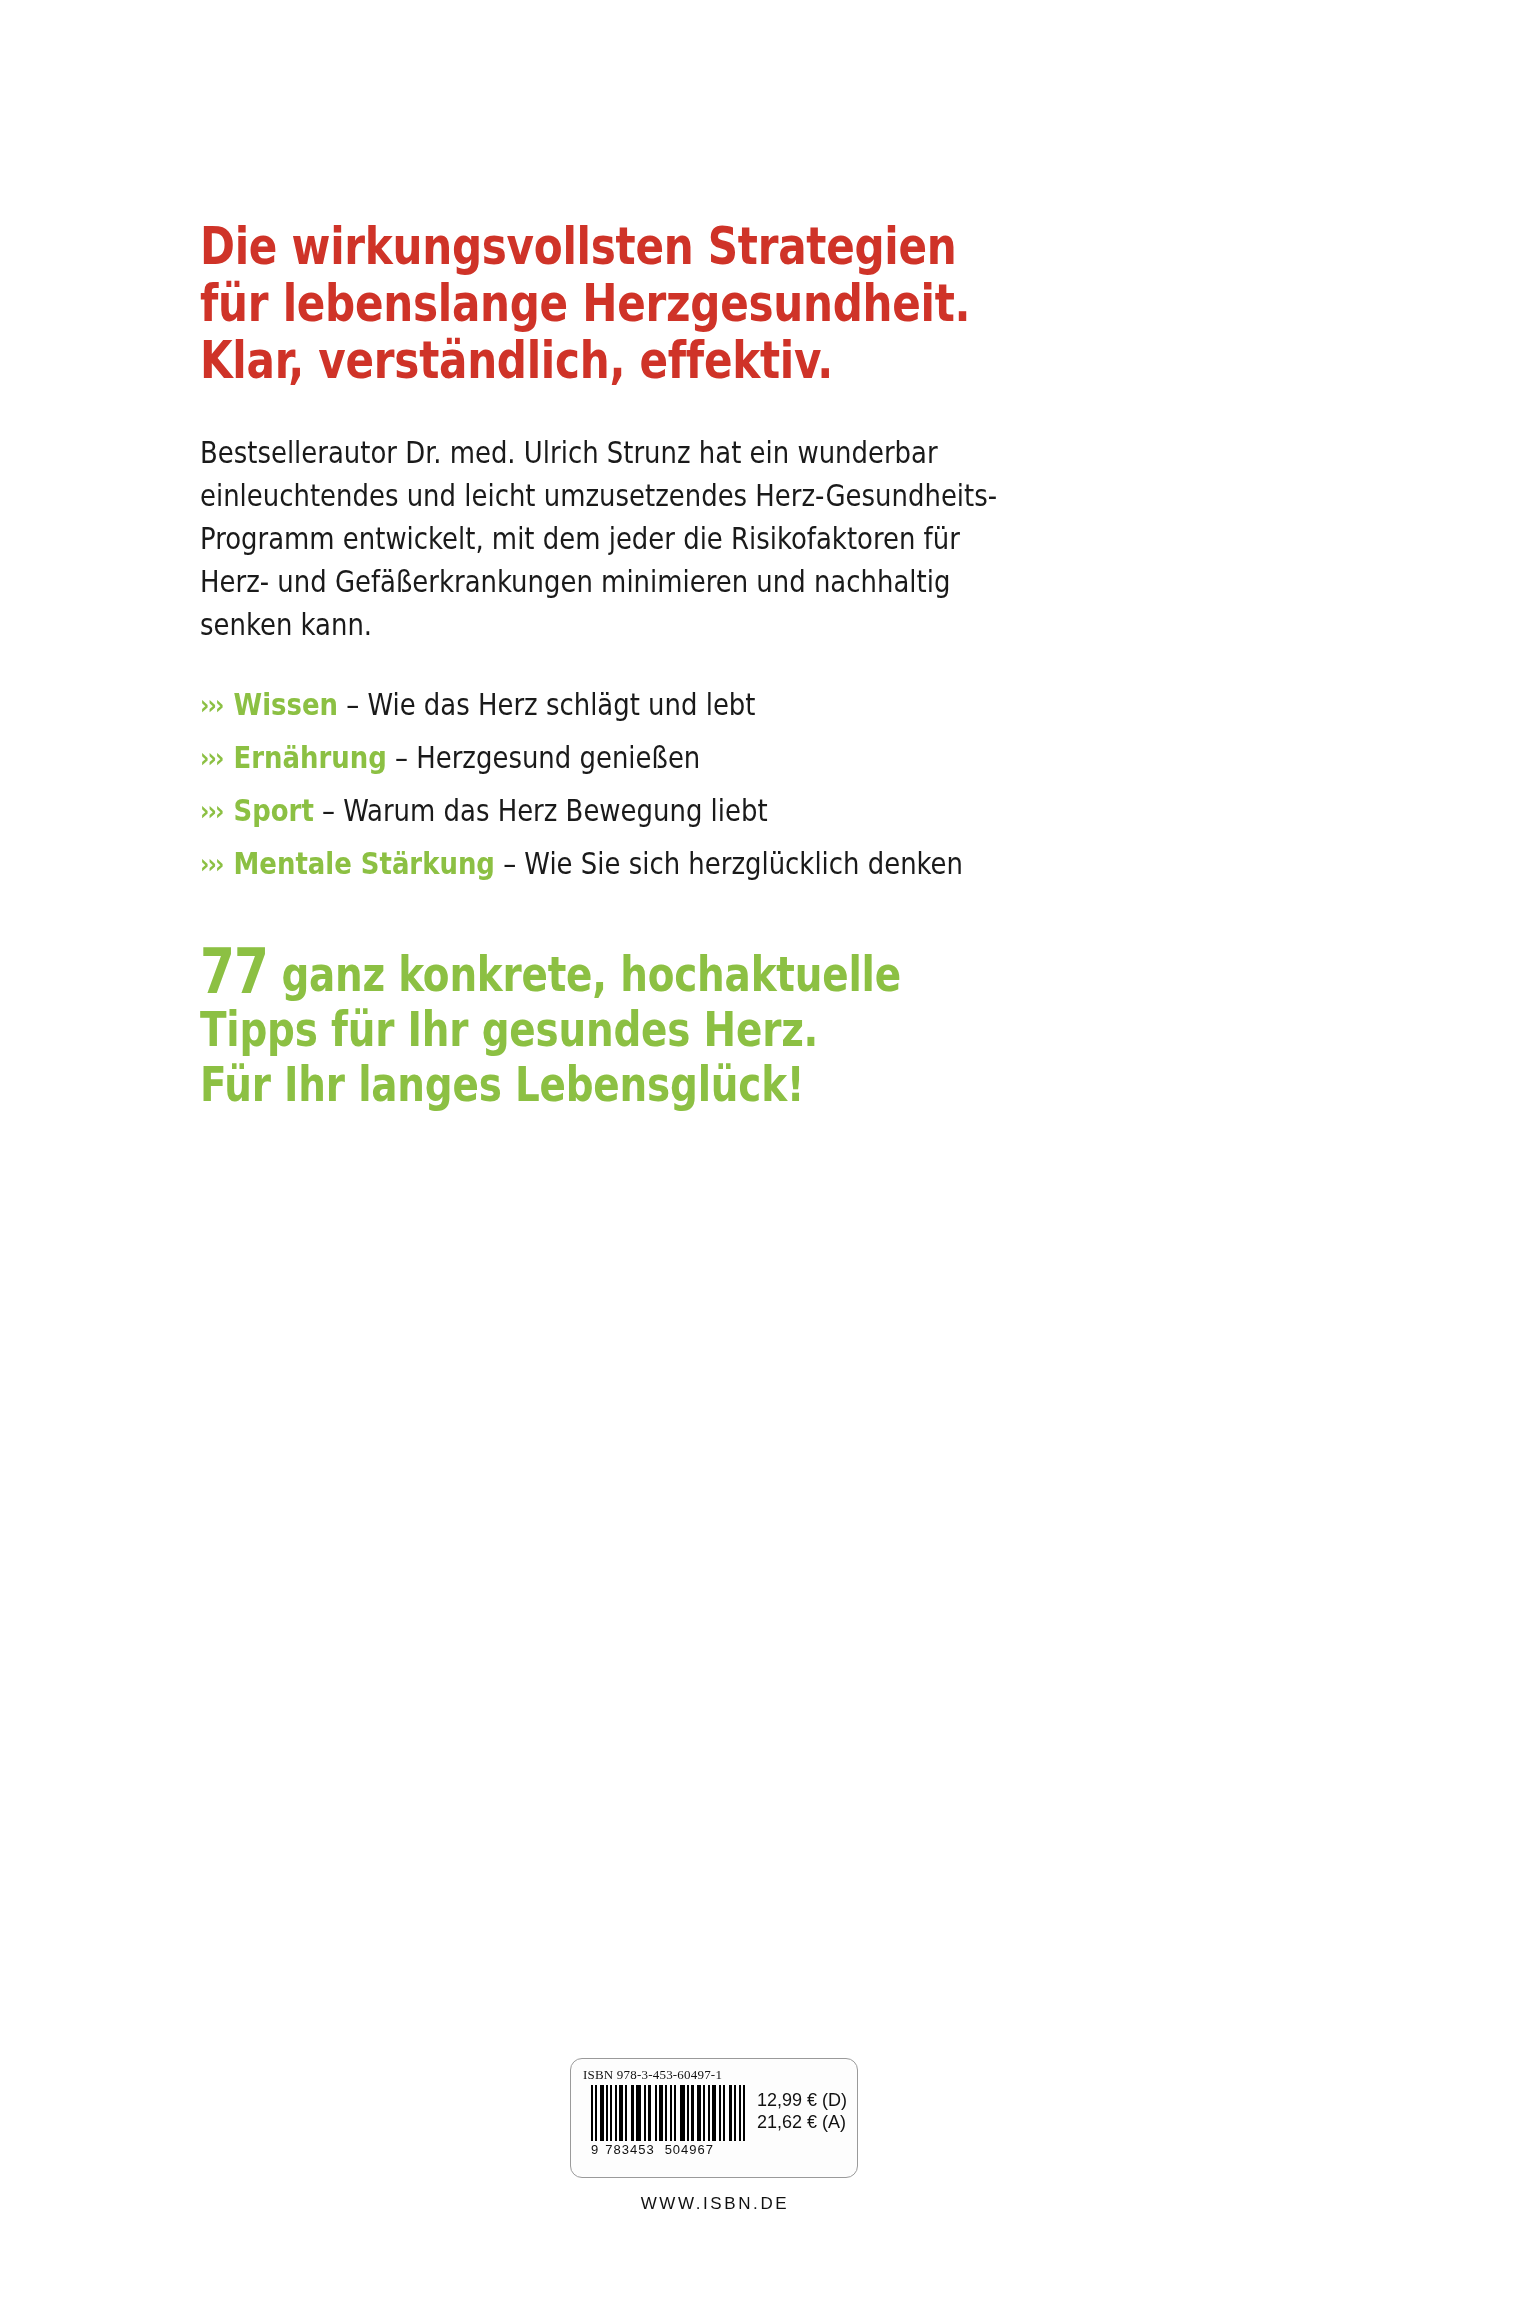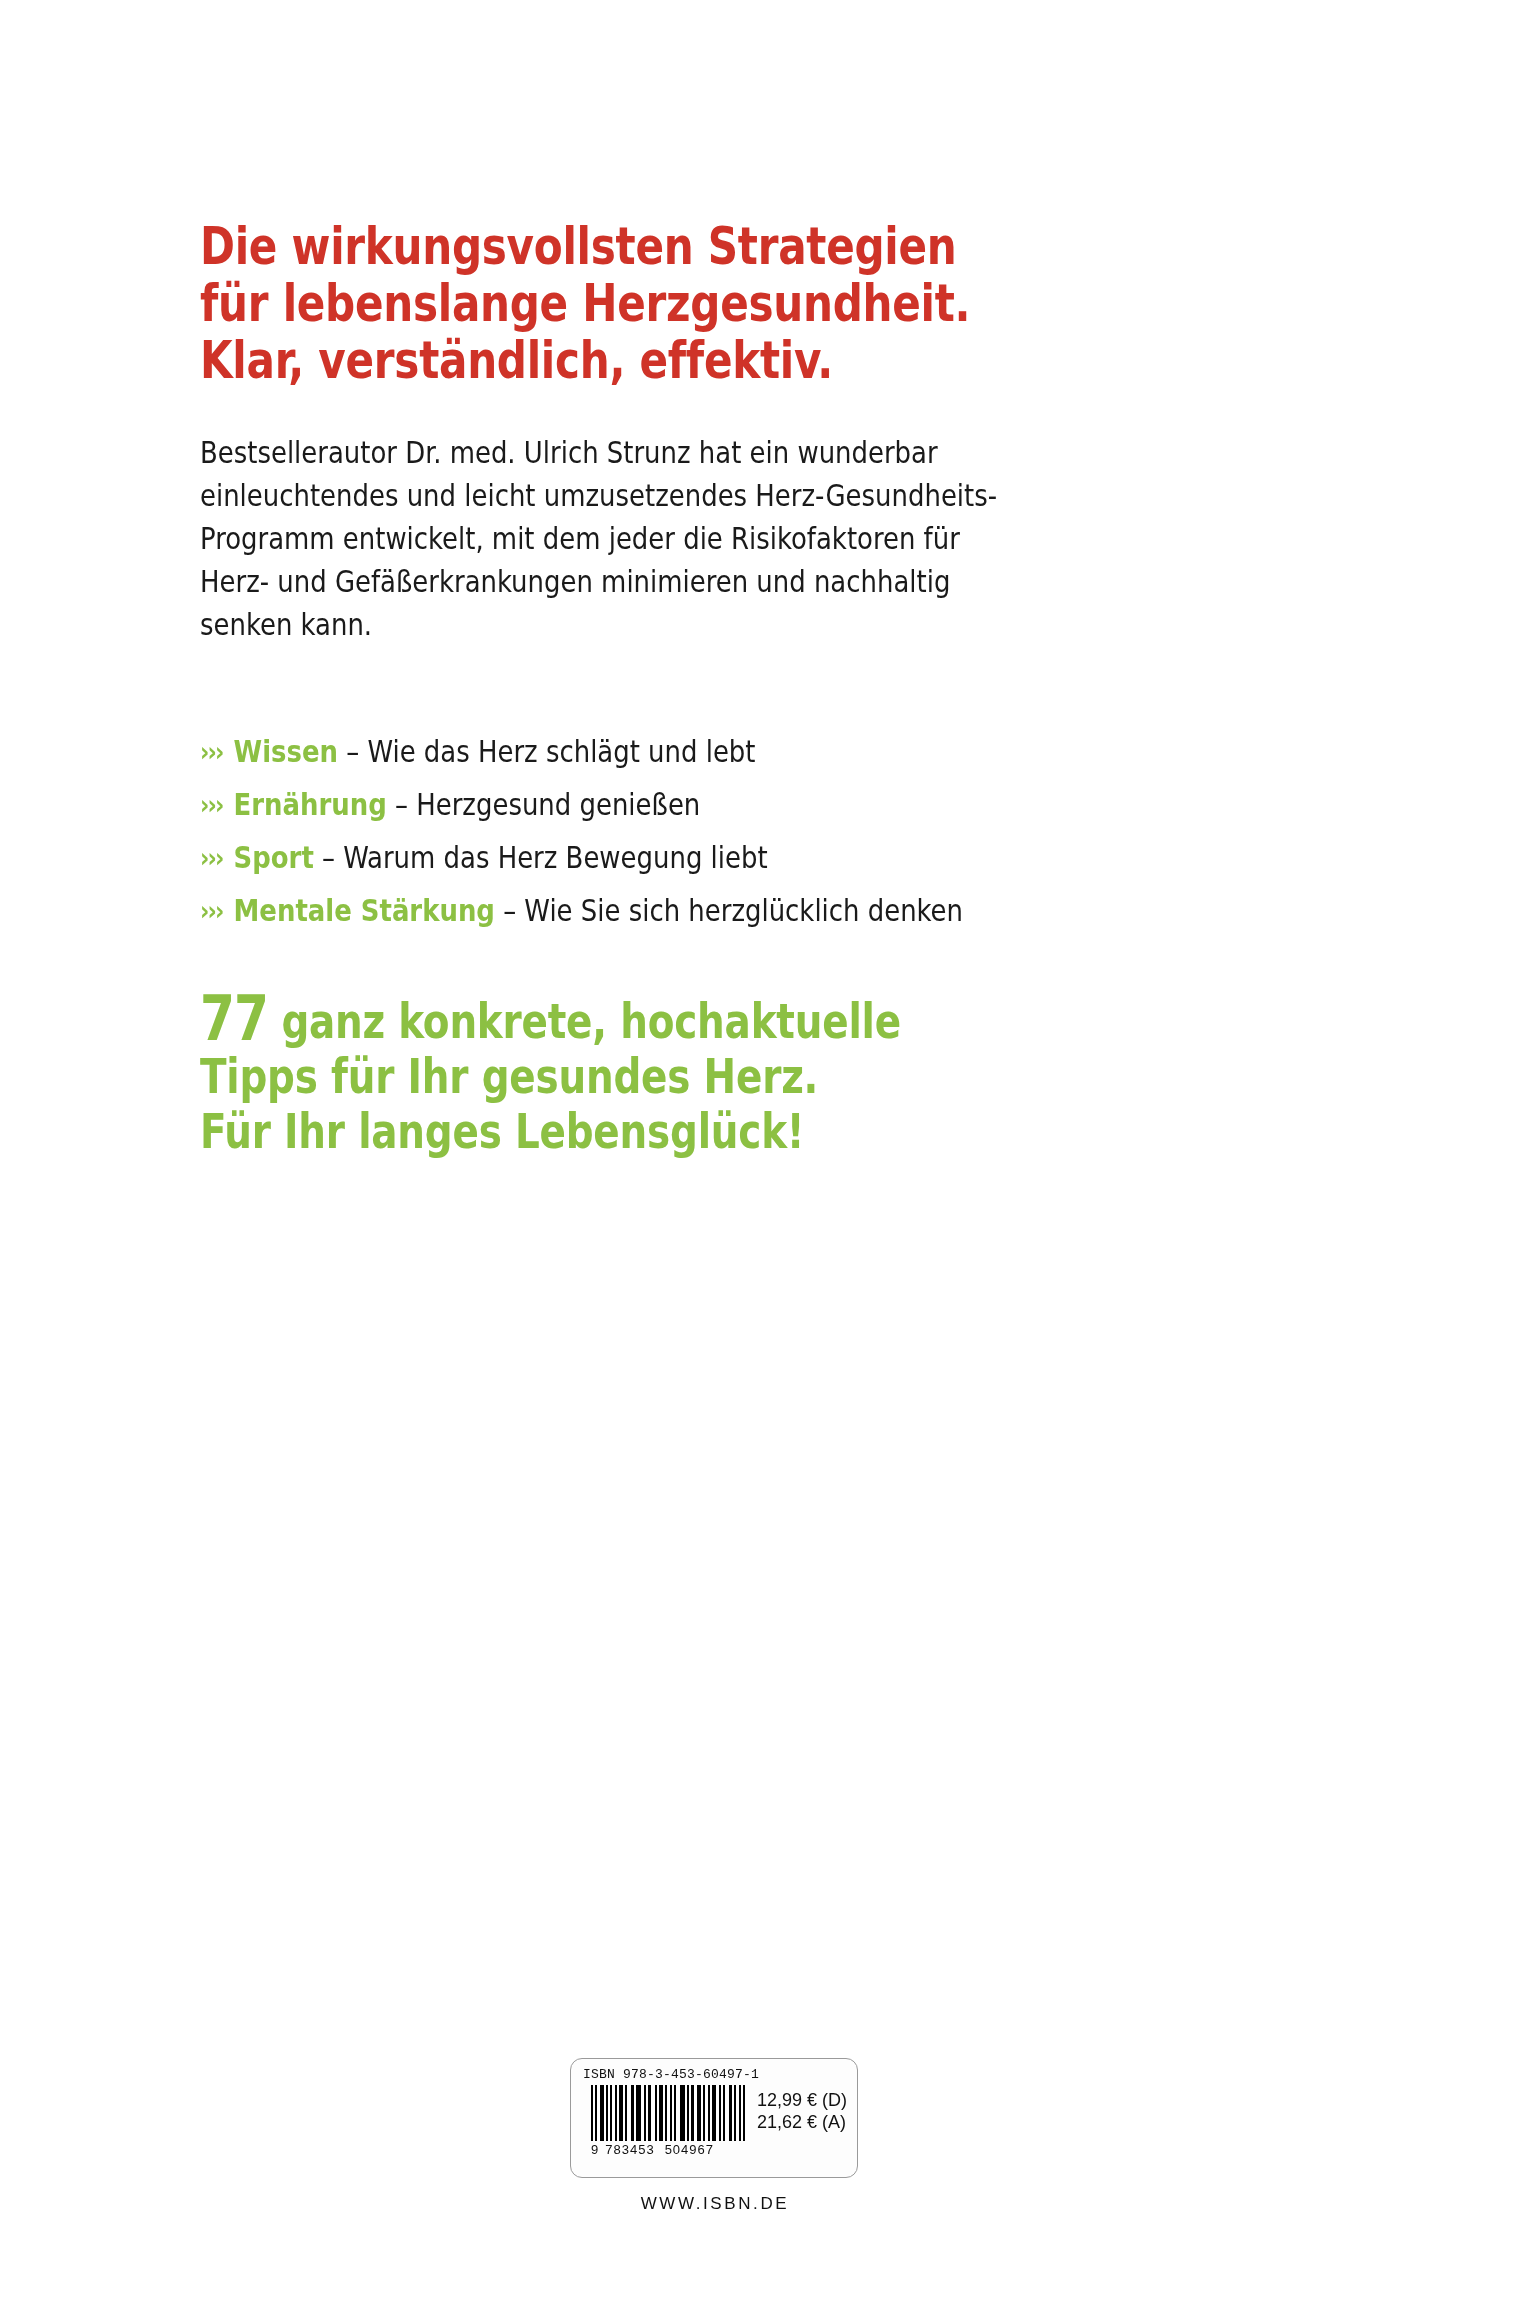--- a/index.html
+++ b/index.html
@@ -53,21 +53,21 @@
     line-height: 43px;
     letter-spacing: 0px;
     transform: scaleX(0.93);
     transform-origin: left top;
     white-space: nowrap;
   }
   .intro .p-line { display: block; }
 
   
   .bullets {
-    margin-top: 79px;
+    margin-top: 32px;
     list-style: none;
     padding: 0;
   }
   .bullet {
     display: block;
     white-space: nowrap;
     font-family: "DejaVu Sans Condensed", "Liberation Sans Narrow", "Liberation Sans", sans-serif;
     font-size: 31px;
     line-height: 52px;
     color: #1a1a1a;
@@ -120,21 +120,21 @@
     position: relative;
     width: 288px;
     height: 120px;
     box-sizing: border-box;
     border: 1.5px solid #9a9a9a;
     border-radius: 12px;
     background: #fdfdfd;
     padding: 8px 10px 6px 12px;
   }
   .isbn-text {
-    font-family: Liberation Mono, monospace;
+    font-family: Liberation Serif, serif;
     font-size: 13px;
     color: #111;
     letter-spacing: 0.2px;
     line-height: 15px;
   }
   .barcode-row {
     display: flex;
     align-items: flex-start;
     margin-top: 3px;
     justify-content: space-between;

